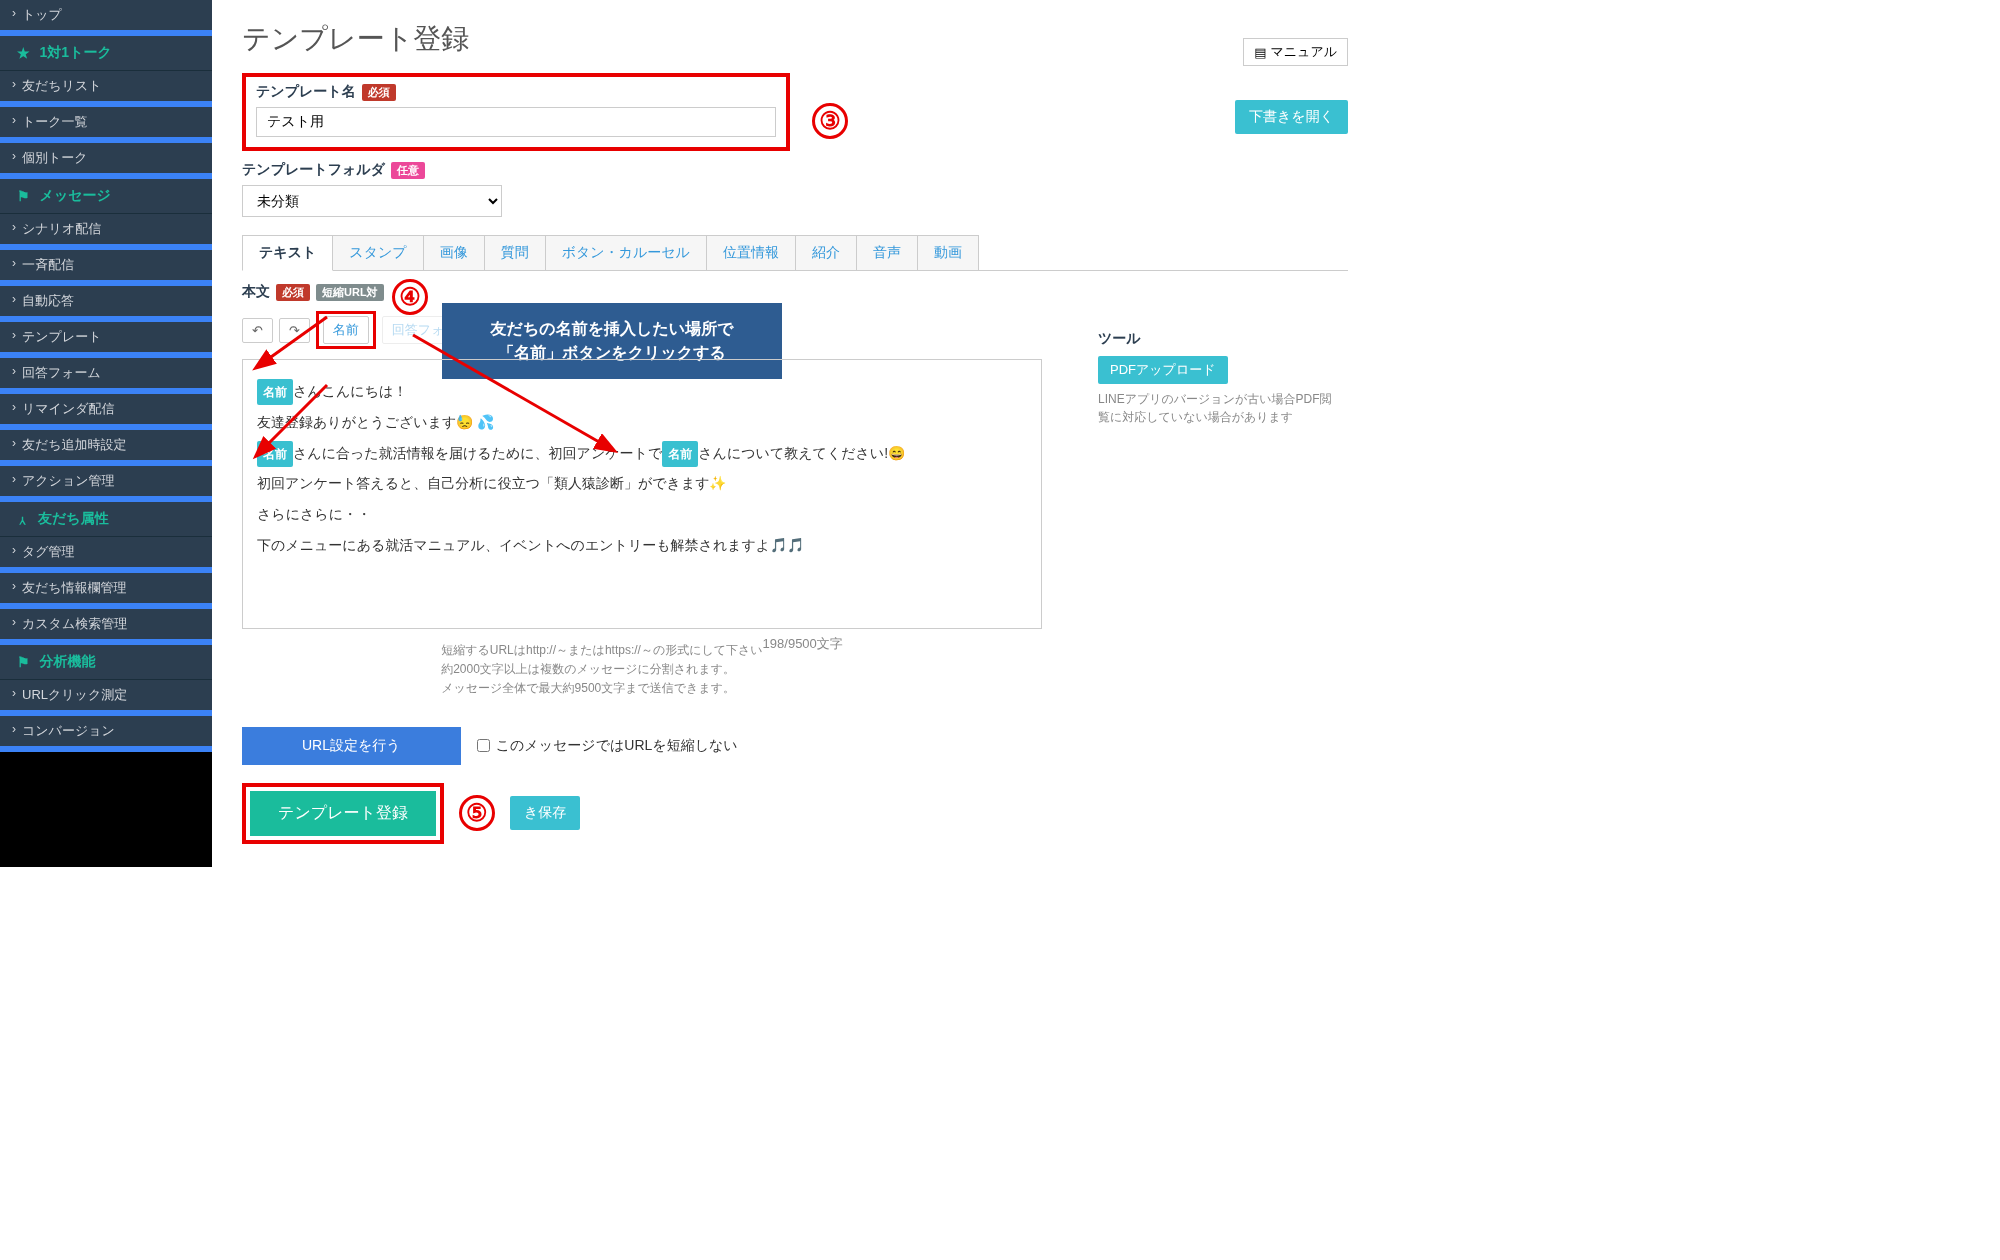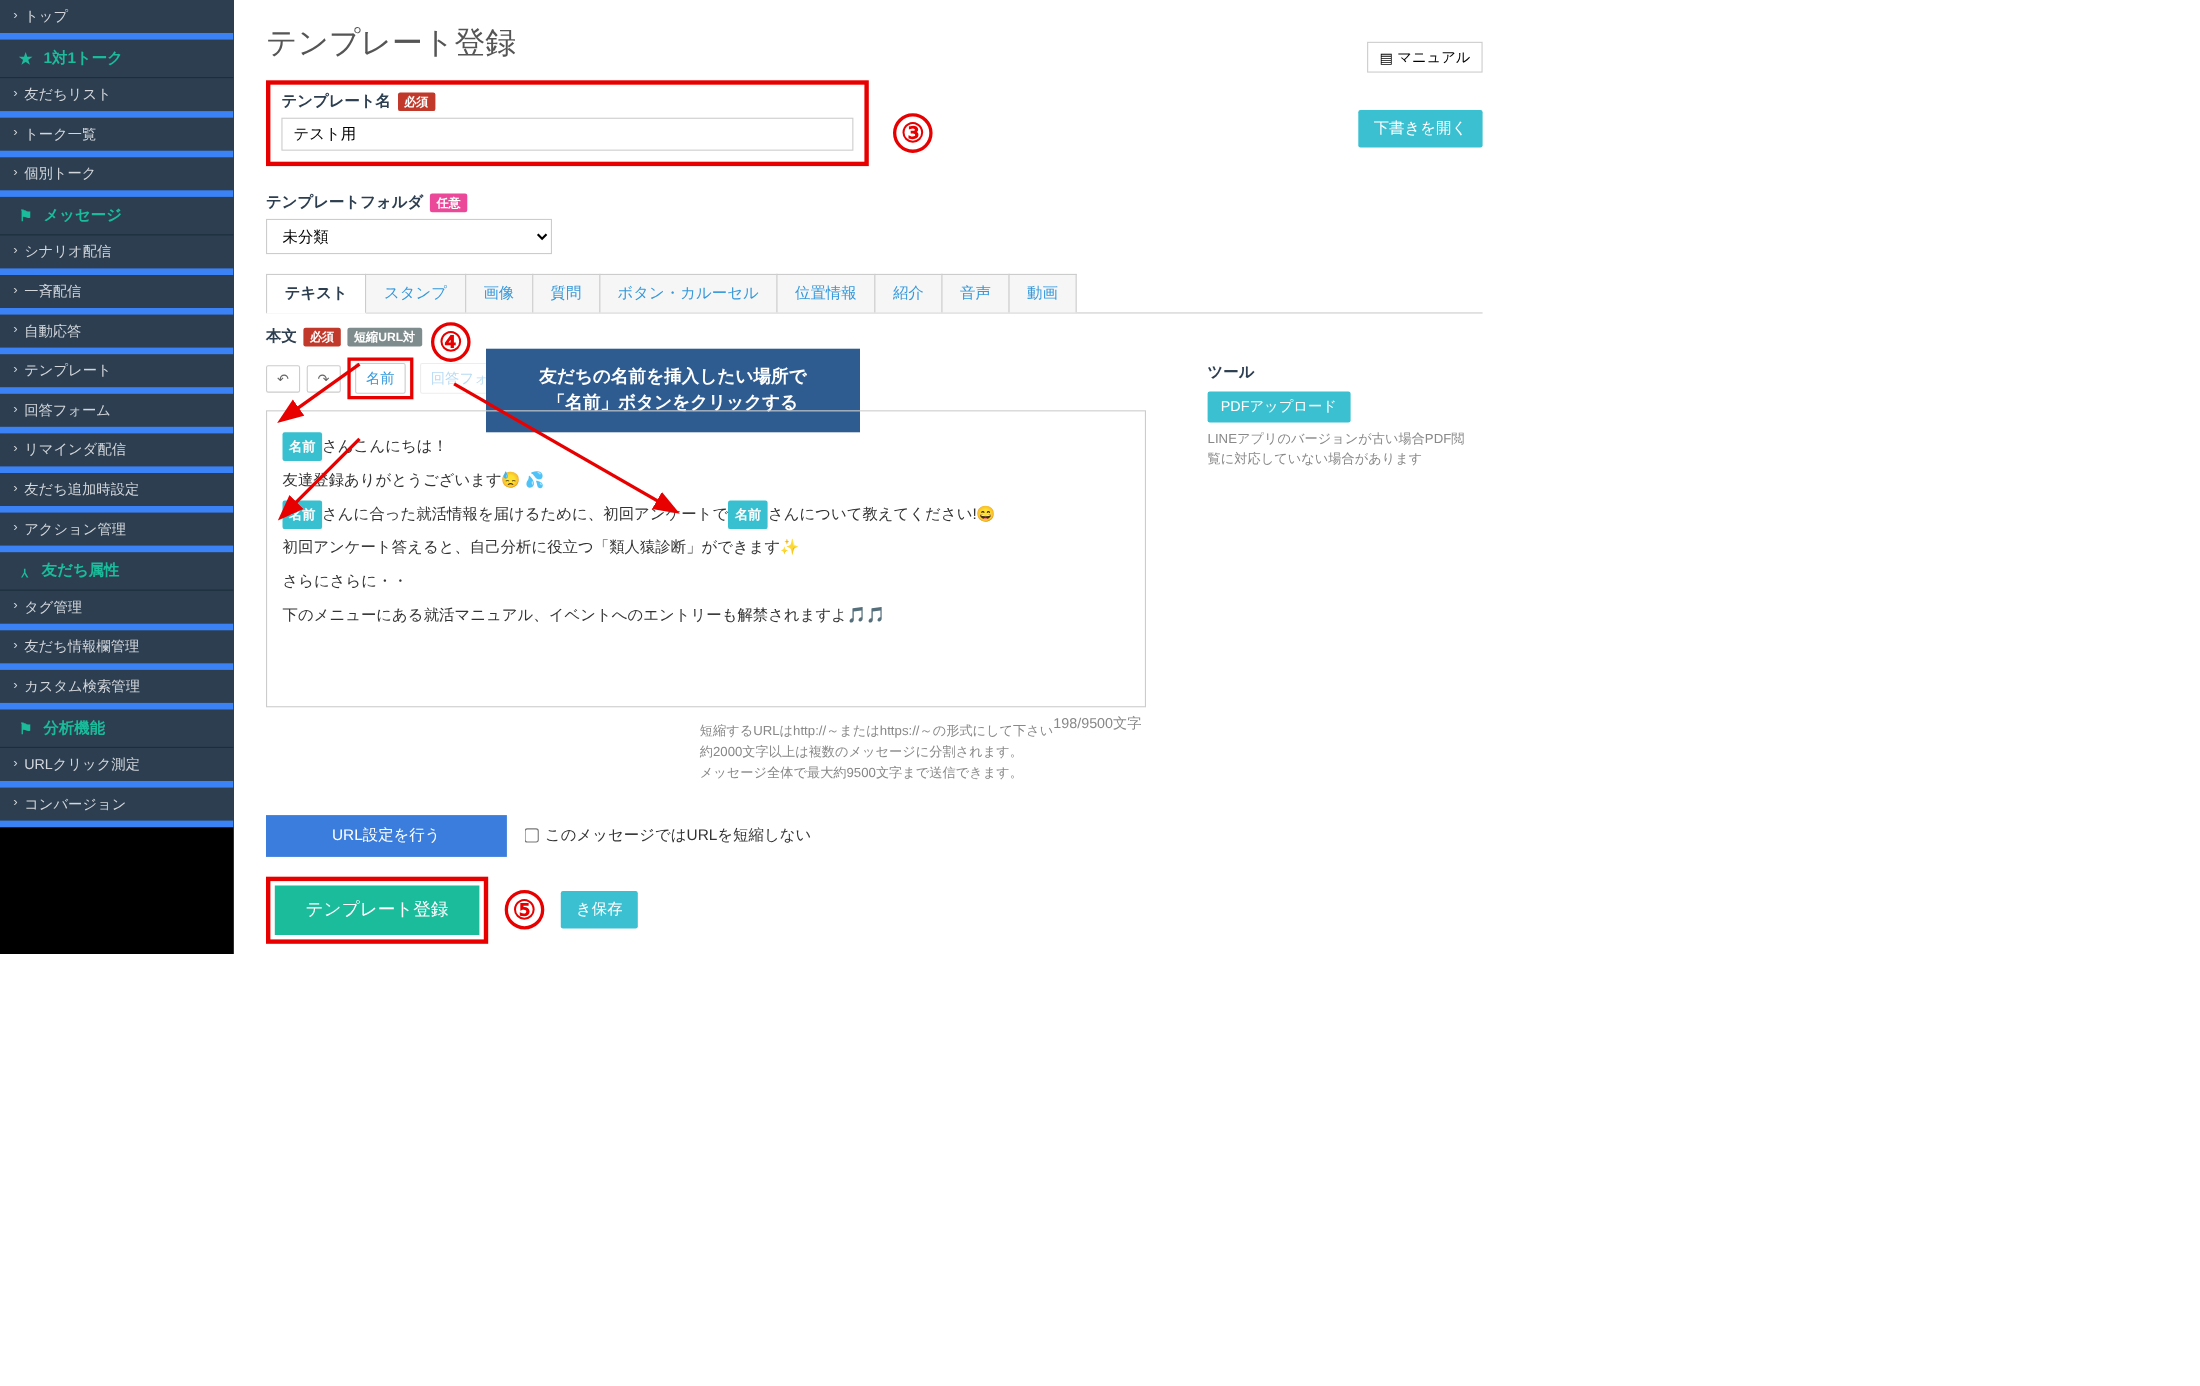--- a/index.html
+++ b/index.html
@@ -23,28 +23,28 @@
     .btn-outline { border:1px solid #ccc; padding:4px 10px; font-size:13px; background:#fff; display:flex; align-items:center; gap:4px; cursor:pointer; }
     .btn-cyan { background:#3ac0d1; color:#fff; border:none; padding:8px 14px; font-size:14px; cursor:pointer; border-radius:2px; }
     .labelrow { font-size:14px; font-weight:bold; color:#2c3e50; margin-bottom:6px; display:flex; align-items:center; gap:6px; }
     .badge-req { background:#c0392b; color:#fff; padding:1px 6px; font-size:11px; border-radius:2px; font-weight:bold; }
     .badge-opt { background:#ec4899; color:#fff; padding:1px 6px; font-size:11px; border-radius:2px; font-weight:bold; }
     .badge-feat { background:#7f8c8d; color:#fff; padding:1px 6px; font-size:11px; border-radius:2px; font-weight:bold; }
     .badge-name { display:inline-block; background:#39c0d0; color:#fff; padding:0 6px; font-size:12px; border-radius:2px; font-weight:bold; }
     input.txt { width:100%; padding:6px 10px; border:1px solid #ccc; font-size:14px; }
     select.sel { padding:6px 10px; border:1px solid #ccc; font-size:14px; width:260px; background:#fff; }
     .red-frame { border: 4px solid #e80000; padding:6px 10px 10px; width:548px; }
-    .section-block { margin:24px 0 18px; }
+    .section-block { margin:10px 0 18px; }
     .tabs { display:flex; border-bottom:1px solid #ccc; margin-bottom:12px; }
     .tab { padding:8px 16px; color:#3498db; background:#f6f6f6; border:1px solid #ccc; border-bottom:none; margin-right:-1px; cursor:pointer; font-size:14px; }
     .tab.active { background:#fff; color:#2c3e50; font-weight:bold; border-bottom:1px solid #fff; margin-bottom:-1px; }
     .toolbar-row { display:flex; align-items:center; gap:6px; margin:10px 0; }
     .tool-btn { border:1px solid #ccc; background:#fff; padding:4px 9px; color:#3498db; font-size:13px; cursor:pointer; border-radius:2px; }
     .editor-box { border:1px solid #ccc; padding:16px 14px; font-size:14px; line-height:2.2; min-height:270px; position:relative; }
-    .editor-bottom { display:flex; justify-content:flex-end; font-size:12px; color:#888; padding:6px 4px; }
+    .editor-bottom { display:flex; justify-content:center; font-size:12px; color:#888; padding:6px 4px; }
     .btn-primary { background:#3b7ddd; color:#fff; border:none; padding:10px 60px; font-size:14px; cursor:pointer; }
     .checkbox-row { display:inline-flex; align-items:center; gap:6px; font-size:14px; margin-left:16px; }
     .tools-sidebar { position:absolute; right:40px; top:330px; width:240px; }
     .tools-sidebar-title { font-weight:bold; color:#2c3e50; margin-bottom:8px; }
     .tools-help { font-size:12px; color:#888; margin-top:6px; line-height:1.5; }
     .callout-num { display:inline-flex; align-items:center; justify-content:center; width:36px; height:36px; border:3px solid #e80000; border-radius:50%; color:#e80000; font-size:24px; font-weight:bold; }
     .tooltip-box { position:absolute; background:#2e5c91; color:#fff; padding:14px 20px; font-size:16px; font-weight:bold; text-align:center; line-height:1.5; }
     .arrow-svg { position:absolute; pointer-events:none; }
     .footer-btns { display:flex; align-items:center; gap:15px; margin-top:18px; }
     .btn-green { background:#1abc9c; color:#fff; border:none; padding:12px 28px; font-size:16px; cursor:pointer; }

